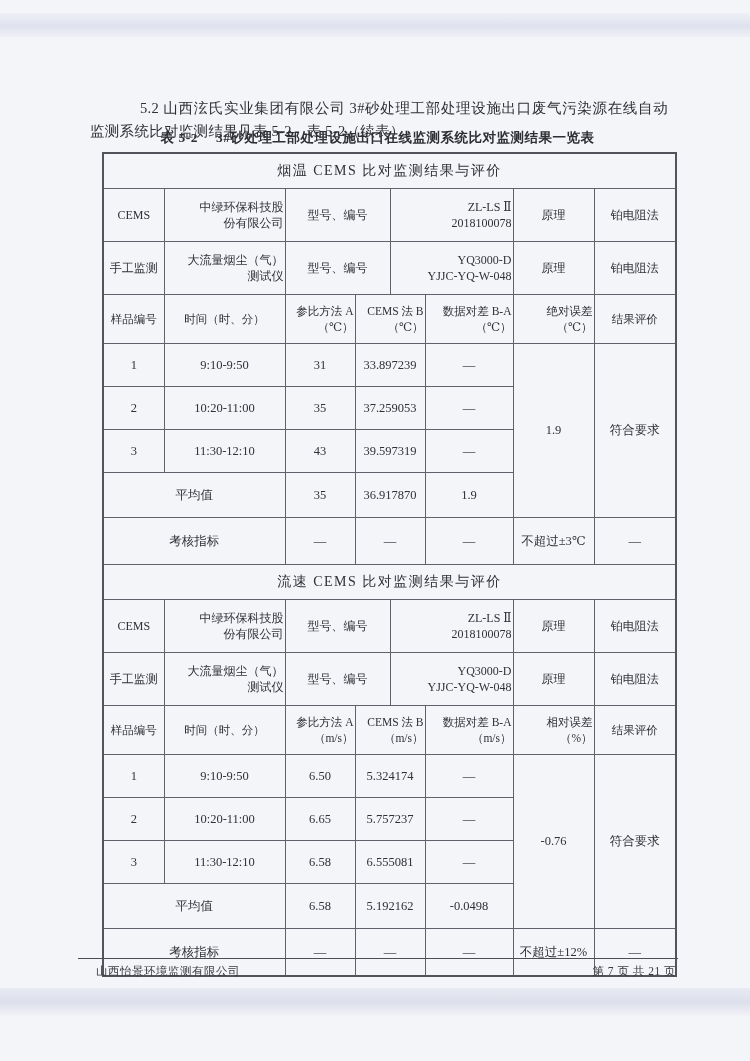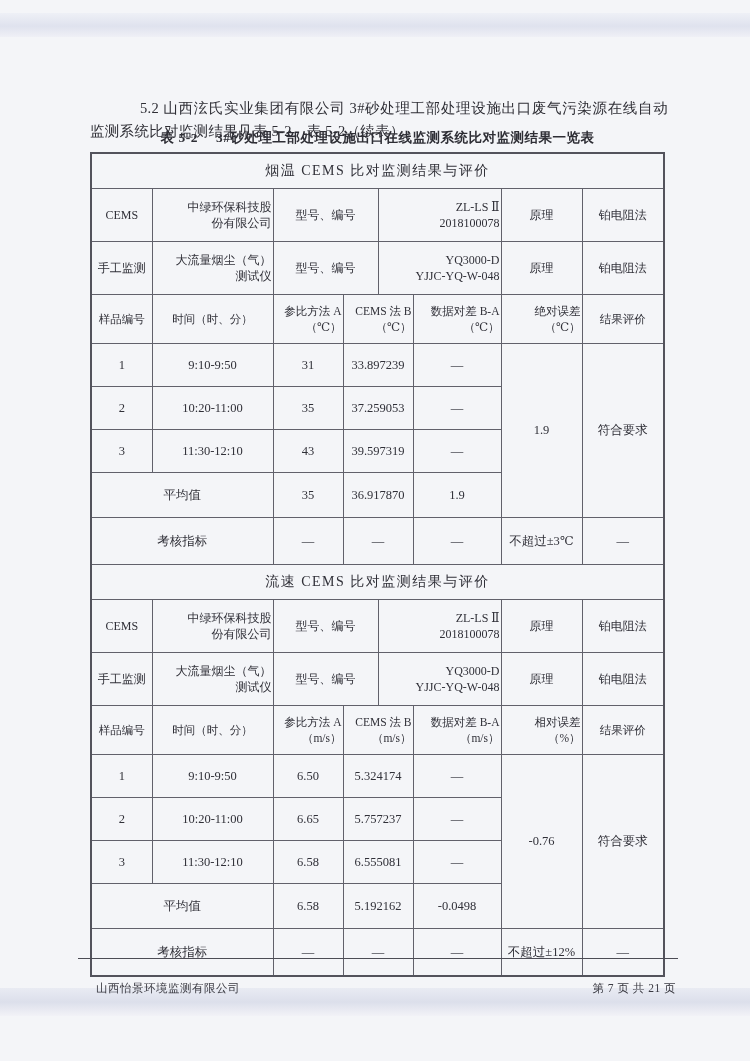--- a/index.html
+++ b/index.html
@@ -20,42 +20,42 @@
   .intro{
     position:absolute;left:90px;top:82px;width:578px;
     font-size:14.5px;line-height:23px;text-indent:50px;
     text-align:justify;letter-spacing:0.3px;
   }
   .caption{
     position:absolute;left:90px;top:129px;width:575px;
     text-align:center;font-weight:bold;font-size:13.5px;letter-spacing:0.5px;
   }
   .caption .cap-label{margin-right:18px;}
-  .tbl-wrap{position:absolute;left:90px;top:152px;}
+  .tbl-wrap{position:absolute;left:102px;top:152px;}
   table.cmp{
     border-collapse:collapse;table-layout:fixed;width:573px;
     border:2px solid #53535c;
   }
   table.cmp td{
     border:1px solid #61616b;
     text-align:center;vertical-align:middle;
     padding:2px 1px;font-size:12px;color:#303038;
     overflow:hidden;
   }
   tr.row-title td{height:30px;font-size:14px;letter-spacing:1.5px;}
   tr.row-inst td{height:48px;}
   tr.row-head td{height:44px;font-size:11.5px;}
   tr.row-data td{height:38px;font-size:12.5px;}
   tr.row-avg td{height:40px;font-size:12.5px;}
   tr.row-assess td{height:42px;font-size:12.5px;}
   .two-line span{display:block;white-space:nowrap;line-height:16px;text-align:right;}
   .dash{letter-spacing:0;}
   .footer{
     position:absolute;left:78px;top:958px;width:600px;
-    border-top:1.5px solid #4c4c55;padding-top:22px;
+    border-top:1.5px solid #4c4c55;padding-top:5px;
     display:flex;justify-content:space-between;align-items:baseline;
     font-size:11.5px;color:#3a3a42;letter-spacing:0.5px;
   }
   .footer .company{margin-left:18px;}
   .footer .page{margin-right:2px;margin-left:44px;}
 </style>
 </head>
 <body>
 
 <div class="scan-band-top"></div>

